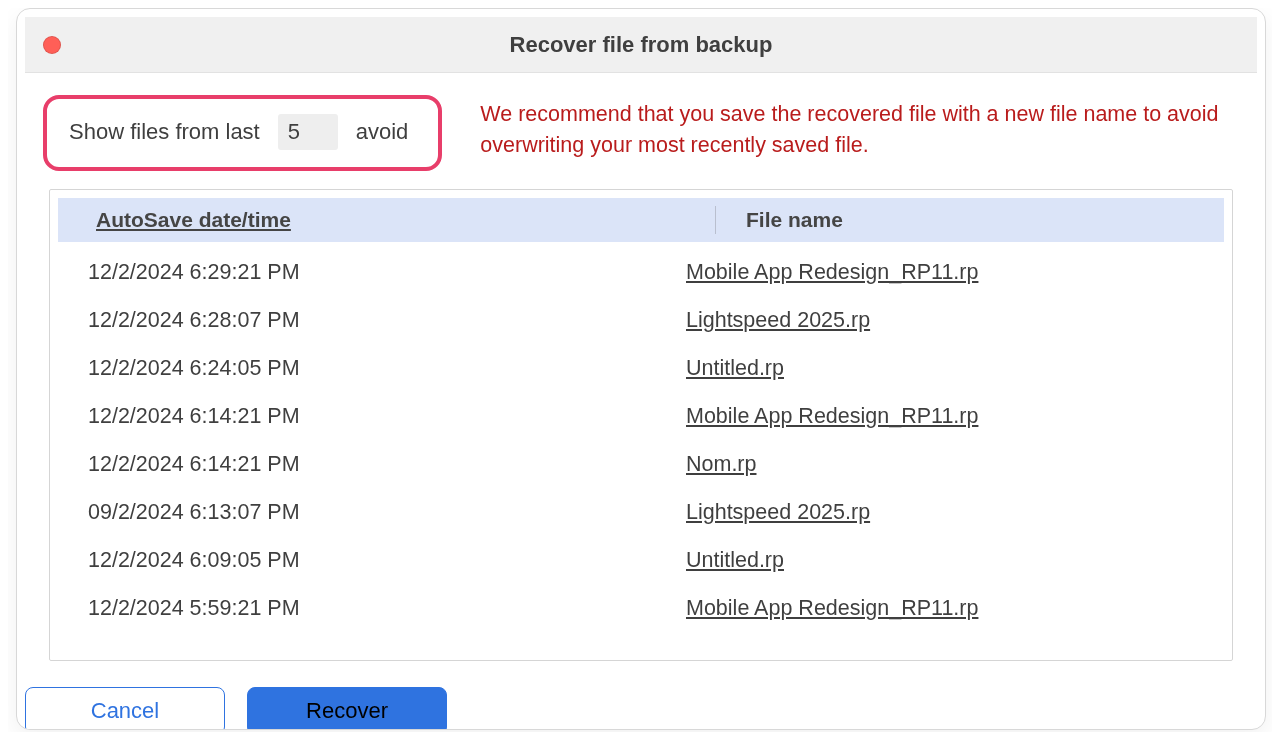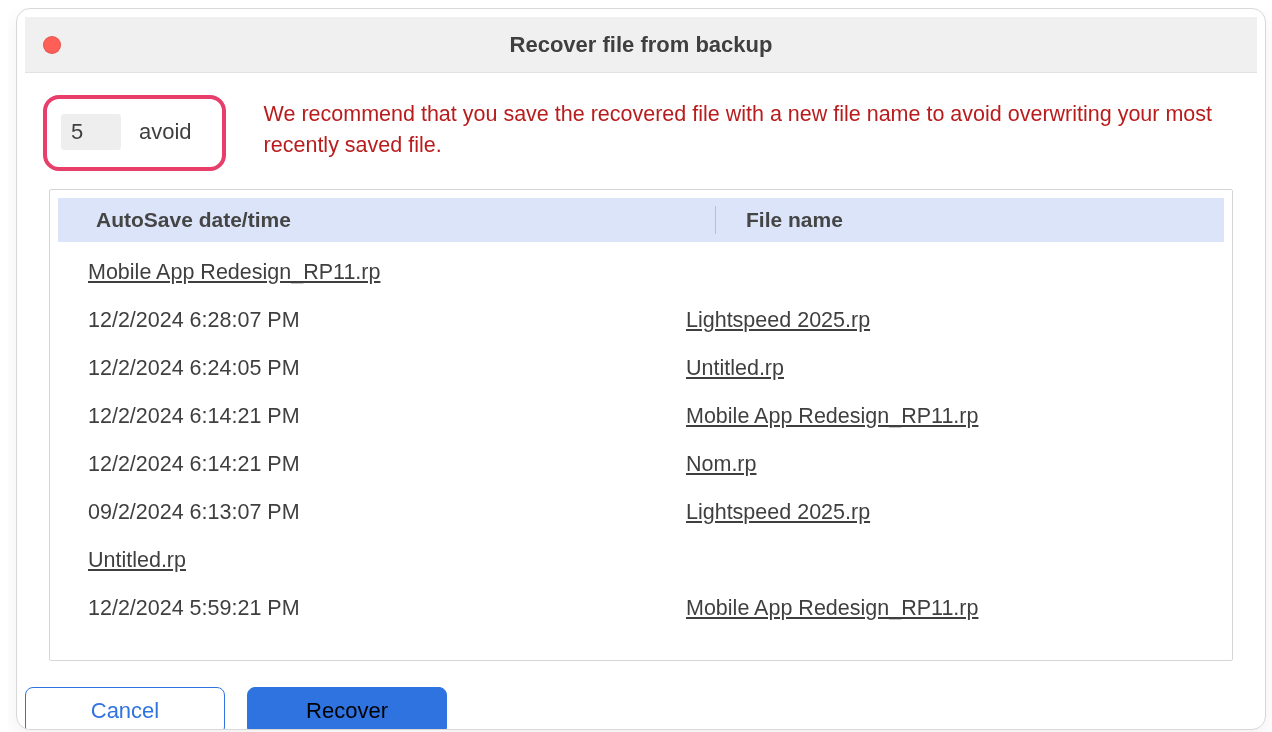--- a/index.html
+++ b/index.html
@@ -94,21 +94,21 @@
       background: #dbe4f8;
       height: 44px;
       align-items: center;
     }
     .th {
       font-size: 21px;
       font-weight: 700;
       color: #454545;
       padding-left: 22px;
     }
-    .th-date { width: 650px; border-right: 1px solid #b9bfcf; height: 100%; display:flex; align-items:center; }
+    .th-date { width: 650px; border-right: 1px solid #b9bfcf; height: 100%; display:flex; align-items:center;text-decoration:underline; }
     .th-name { flex: 1; }
     .tbody { background:#fff; padding: 6px 0 20px 0; }
     .row {
       display: flex;
       height: 48px;
       align-items: center;
     }
     .cell {
       font-size: 21.5px;
       color: #3f3f3f;
@@ -145,37 +145,39 @@
 
 <div class="window">
 
   <div class="titlebar">
     <div class="traffic-close"></div>
     <div class="title">Recover file from backup</div>
   </div>
 
   <div class="toprow">
     <div class="filterbox">
+      <span>Show files from last</span>
       <input class="days-input" type="text" value="5" style="">
       <span>avoid</span>
     </div>
     <div class="recommend">We recommend that you save the recovered file with a new file name to avoid overwriting your most recently saved file.</div>
   </div>
 
   <div class="tablewrap">
     <div class="thead">
       <div class="th th-date">
         <span>AutoSave date/time</span>
       </div>
       <div class="th th-name">
         <span>File name</span>
       </div>
     </div>
     <div class="tbody" id="tbody">
         <div class="row">
+          <div class="cell cell-date">12/2/2024 6:29:21 PM</div>
           <div class="cell cell-name">Mobile App Redesign_RP11.rp</div>
         </div>
         <div class="row">
           <div class="cell cell-date">12/2/2024 6:28:07 PM</div>
           <div class="cell cell-name">Lightspeed 2025.rp</div>
         </div>
         <div class="row">
           <div class="cell cell-date">12/2/2024 6:24:05 PM</div>
           <div class="cell cell-name">Untitled.rp</div>
         </div>
@@ -185,20 +187,21 @@
         </div>
         <div class="row">
           <div class="cell cell-date">12/2/2024 6:14:21 PM</div>
           <div class="cell cell-name">Nom.rp</div>
         </div>
         <div class="row">
           <div class="cell cell-date">09/2/2024 6:13:07 PM</div>
           <div class="cell cell-name">Lightspeed 2025.rp</div>
         </div>
         <div class="row">
+          <div class="cell cell-date">12/2/2024 6:09:05 PM</div>
           <div class="cell cell-name">Untitled.rp</div>
         </div>
         <div class="row">
           <div class="cell cell-date">12/2/2024 5:59:21 PM</div>
           <div class="cell cell-name">Mobile App Redesign_RP11.rp</div>
         </div>
       </div>
   </div>
 
   <div class="footer">

